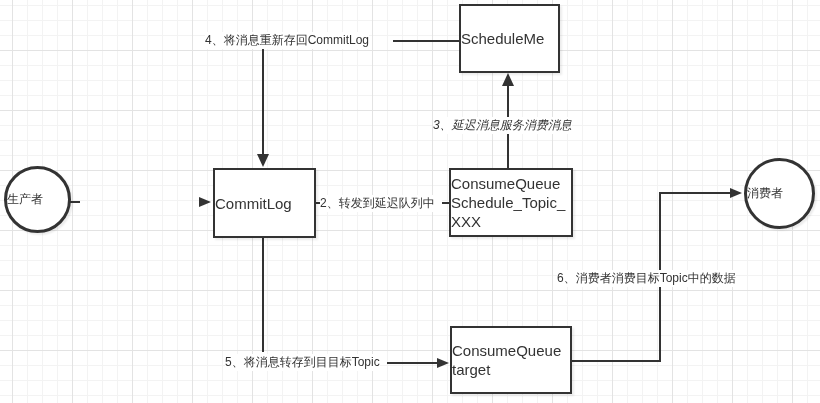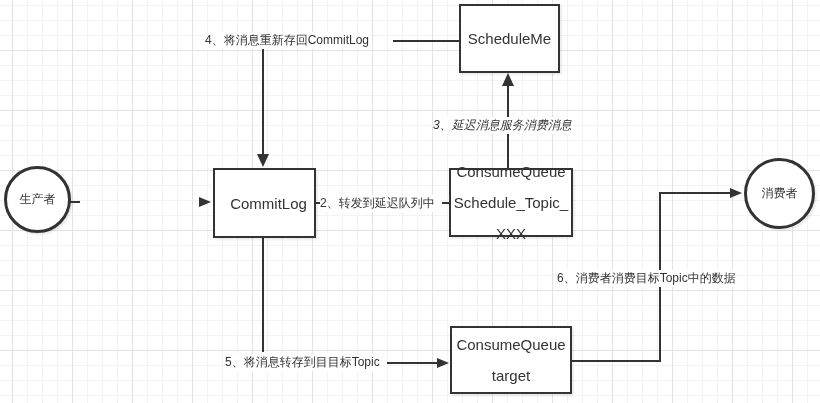--- a/index.html
+++ b/index.html
@@ -20,28 +20,27 @@
     background-size:60px 60px,60px 60px,15px 15px,15px 15px;
     background-position:12px 0,0 50px,12px 0,0 5px;
   }
   .node{
     position:absolute;
     box-sizing:border-box;
     border:2px solid #333;
     background:#fff;
     display:flex;
     flex-direction:column;
-    align-items:center;
+    align-items:flex-start;
     justify-content:center;
     text-align:center;
     font-size:15px;
     line-height:19px;
     box-shadow:2px 2px 2px rgba(0,0,0,0.08);
     z-index:4;
-    gap:12px;
   }
   .node span{display:block;}
   .circle{
     border-radius:50%;
     border-width:3px;
     font-size:12px;
   }
   .line{
     position:absolute;
     background:#333;
@@ -96,21 +95,21 @@
   <div class="edge-label" style="left:320px;top:195px;width:122px;">2、转发到延迟队列中</div>
   <div class="edge-label" style="left:433px;top:117px;font-style:italic;">3、延迟消息服务消费消息</div>
   <div class="edge-label" style="left:205px;top:32px;">4、将消息重新存回CommitLog</div>
   <div class="edge-label" style="left:205px;top:354px;margin-left:20px;">5、将消息转存到目目标Topic</div>
   <div class="edge-label" style="left:557px;top:270px;">6、消费者消费目标Topic中的数据</div>
 
   <div class="node circle" style="left:4px;top:166px;width:67px;height:67px;">
     <span>生产者</span>
   </div>
 
-  <div class="node" style="left:213px;top:168px;width:103px;height:70px;padding-left:8px;">
+  <div class="node" style="left:213px;top:168px;width:103px;height:70px;">
     <span>CommitLog</span>
   </div>
 
   <div class="node" style="left:459px;top:4px;width:101px;height:69px;">
     <span>ScheduleMe</span>
   </div>
 
   <div class="node" style="left:449px;top:168px;width:124px;height:69px;">
     <span>ConsumeQueue</span>
     <span>Schedule_Topic_</span>

